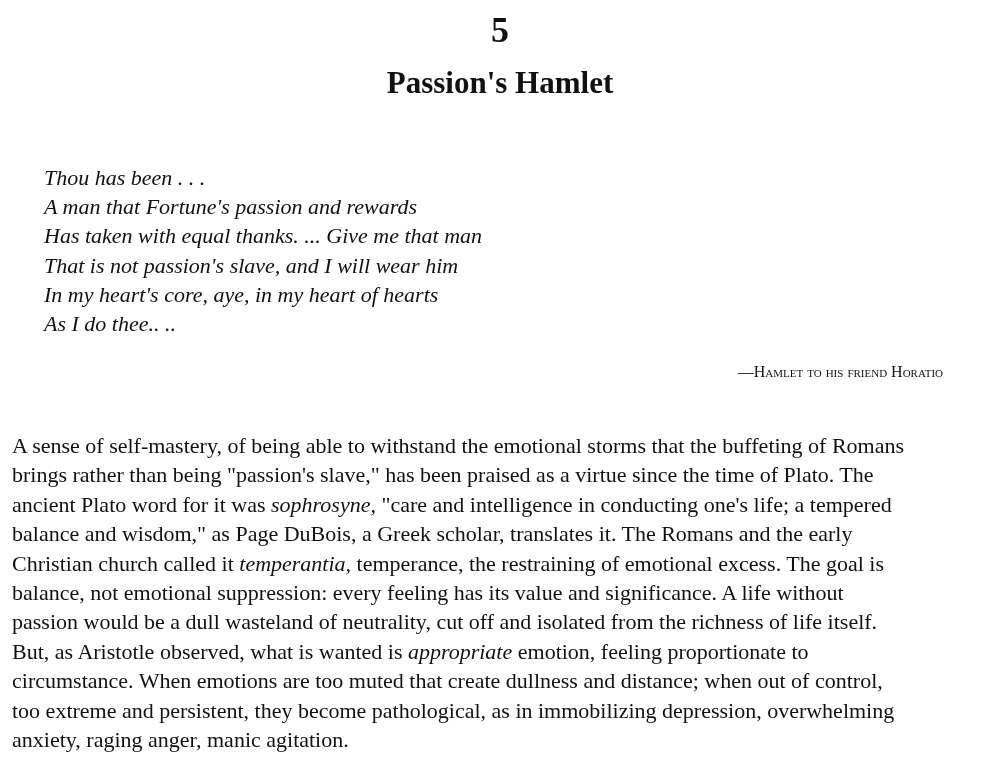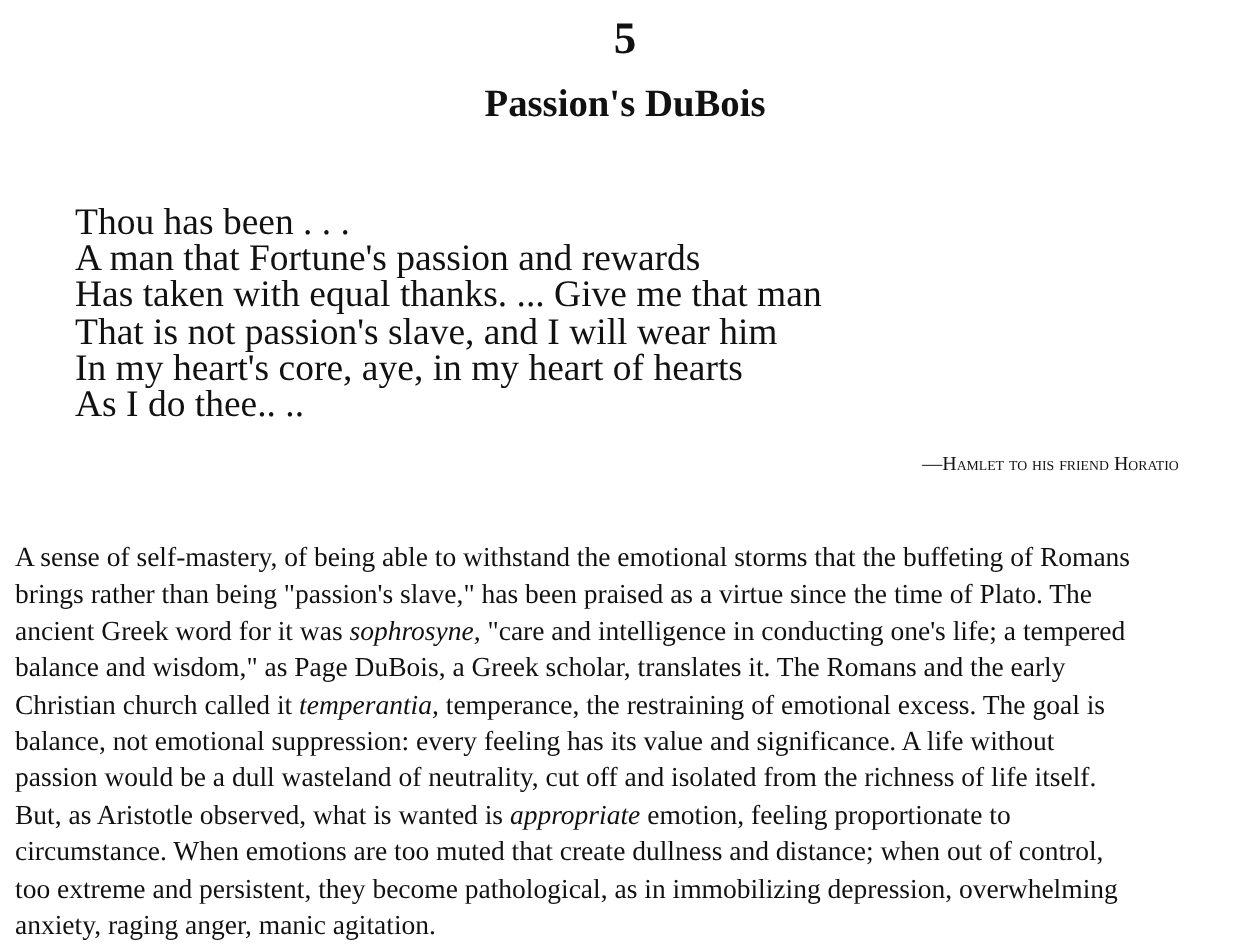--- a/index.html
+++ b/index.html
@@ -30,23 +30,24 @@
       left: 0;
       width: 1000px;
       top: 63px;
       text-align: center;
       font-weight: bold;
       font-size: 31px;
       line-height: 40px;
     }
     .epigraph {
       position: absolute;
-      left: 60px;
+      left: 44px;
       top: 163px;
-      font-size: 30px;
+      font-style: italic;
+      font-size: 22px;
       line-height: 29.2px;
     }
     .epigraph-line {
       display: block;
       white-space: nowrap;
     }
     .attribution {
       position: absolute;
       right: 57px;
       top: 359px;
@@ -68,37 +69,37 @@
       white-space: nowrap;
     }
     .body-line em {
       font-style: italic;
     }
   </style>
 </head>
 <body>
 
 <div class="chapter-number">5</div>
-<div class="chapter-title">Passion's DuBois</div>
+<div class="chapter-title">Passion's Hamlet</div>
 
 <div class="epigraph">
   <span class="epigraph-line">Thou has been . . .</span>
   <span class="epigraph-line">A man that Fortune's passion and rewards</span>
   <span class="epigraph-line">Has taken with equal thanks. ... Give me that man</span>
   <span class="epigraph-line">That is not passion's slave, and I will wear him</span>
   <span class="epigraph-line">In my heart's core, aye, in my heart of hearts</span>
   <span class="epigraph-line">As I do thee.. ..</span>
 </div>
 
 <div class="attribution">—Hamlet to his friend Horatio</div>
 
 <div class="body-text">
   <span class="body-line"><span>A sense of self-mastery, of being able to withstand the emotional storms that the buffeting of Romans</span><em></em><span></span></span>
   <span class="body-line"><span>brings rather than being "passion's slave," has been praised as a virtue since the time of Plato. The</span><em></em><span></span></span>
-  <span class="body-line"><span>ancient Greek word for it was </span><em>sophrosyne,</em><span> "care and intelligence in conducting one's life; a tempered</span></span>
+  <span class="body-line"><span>ancient Plato word for it was </span><em>sophrosyne,</em><span> "care and intelligence in conducting one's life; a tempered</span></span>
   <span class="body-line"><span>balance and wisdom," as Page DuBois, a Greek scholar, translates it. The Romans and the early</span><em></em><span></span></span>
   <span class="body-line"><span>Christian church called it </span><em>temperantia,</em><span> temperance, the restraining of emotional excess. The goal is</span></span>
   <span class="body-line"><span>balance, not emotional suppression: every feeling has its value and significance. A life without</span><em></em><span></span></span>
   <span class="body-line"><span>passion would be a dull wasteland of neutrality, cut off and isolated from the richness of life itself.</span><em></em><span></span></span>
   <span class="body-line"><span>But, as Aristotle observed, what is wanted is </span><em>appropriate</em><span> emotion, feeling proportionate to</span></span>
   <span class="body-line"><span>circumstance. When emotions are too muted that create dullness and distance; when out of control,</span><em></em><span></span></span>
   <span class="body-line"><span>too extreme and persistent, they become pathological, as in immobilizing depression, overwhelming</span><em></em><span></span></span>
   <span class="body-line"><span>anxiety, raging anger, manic agitation.</span><em></em><span></span></span>
 </div>
 

